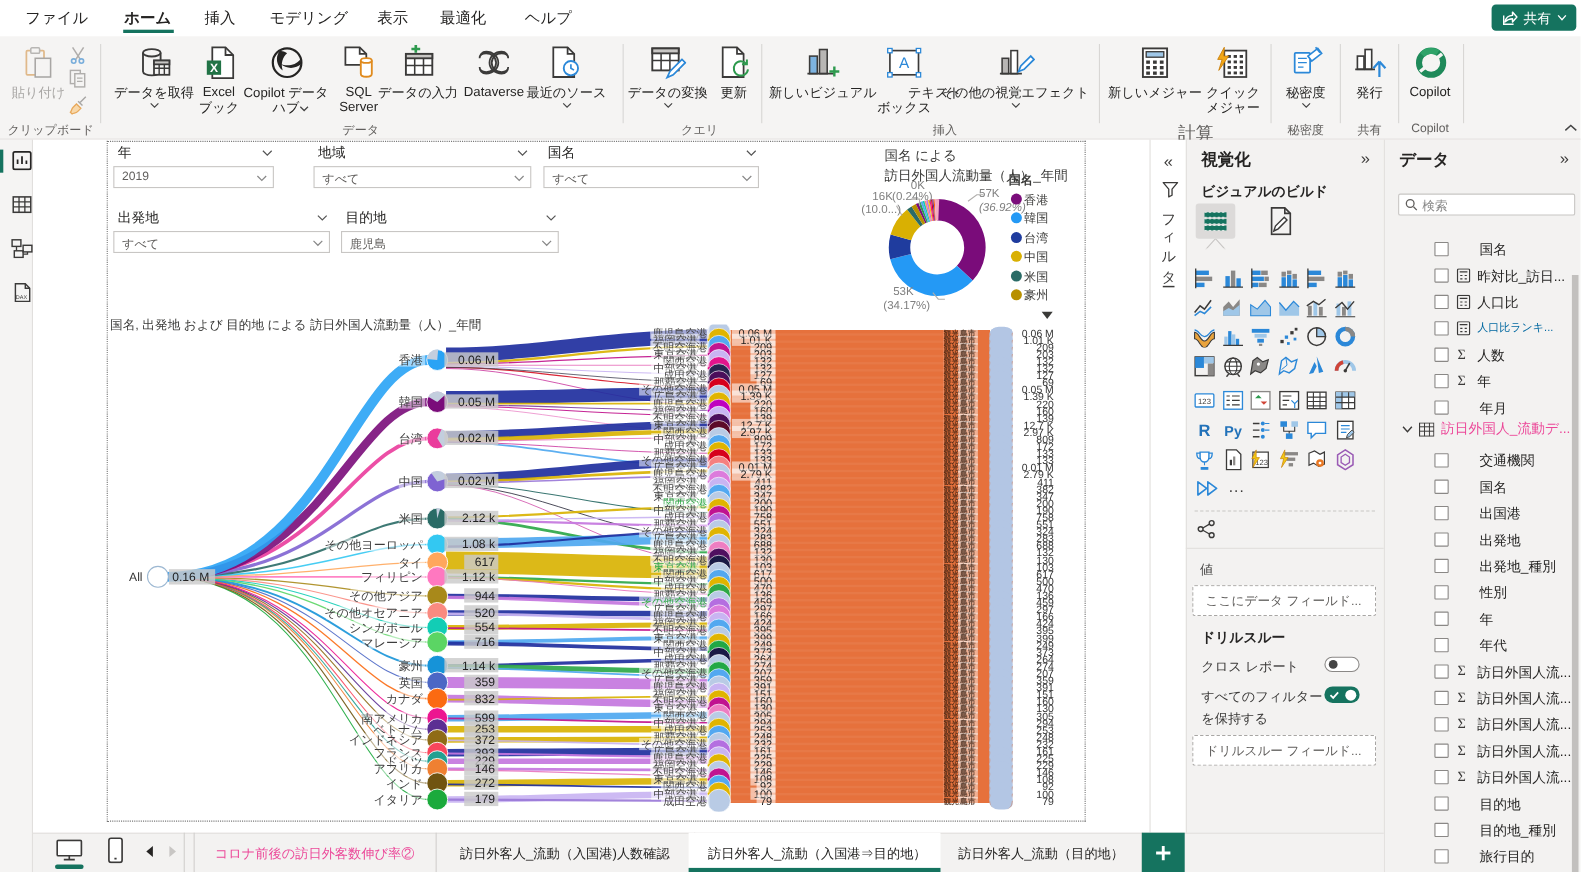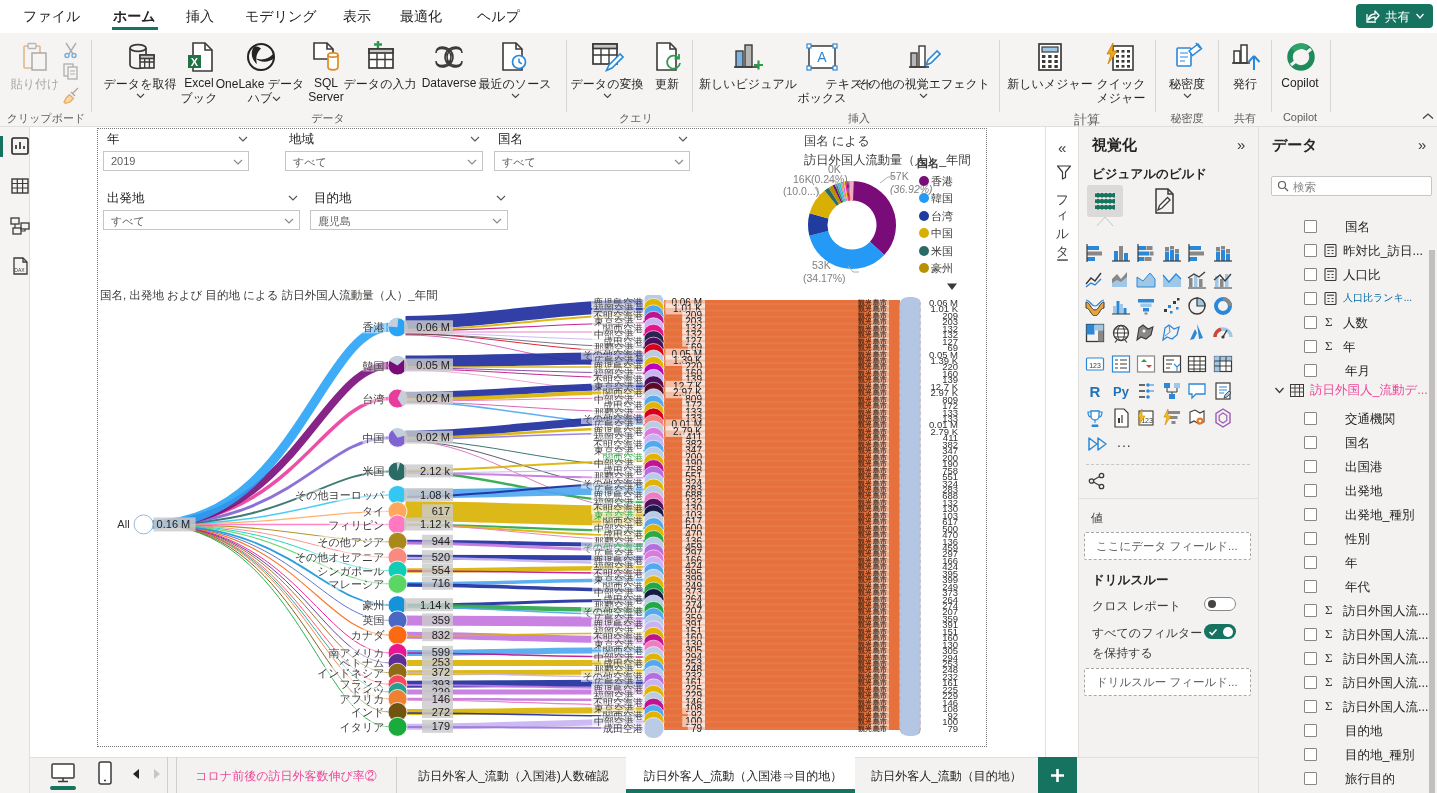--- a/index.html
+++ b/index.html
@@ -33,21 +33,21 @@
 <div class="ab" style="left:692px;top:40px;width:1px;height:72px;background:#d8d6d4;"></div>
 <div class="ab" style="left:999px;top:40px;width:1px;height:72px;background:#d8d6d4;"></div>
 <div class="ab" style="left:1155px;top:40px;width:1px;height:72px;background:#d8d6d4;"></div>
 <div class="ab" style="left:1218px;top:40px;width:1px;height:72px;background:#d8d6d4;"></div>
 <div class="ab" style="left:1271px;top:40px;width:1px;height:72px;background:#d8d6d4;"></div>
 <div class="ab" style="left:1330px;top:40px;width:1px;height:72px;background:#d8d6d4;"></div>
 <div class="txt" style="left:46px;top:111px;transform:translateX(-50%);font-size:11px;color:#605e5c;">クリップボード</div>
 <div class="txt" style="left:328px;top:111px;transform:translateX(-50%);font-size:11px;color:#605e5c;">データ</div>
 <div class="txt" style="left:636px;top:111px;transform:translateX(-50%);font-size:11px;color:#605e5c;">クエリ</div>
 <div class="txt" style="left:859px;top:111px;transform:translateX(-50%);font-size:11px;color:#605e5c;">挿入</div>
-<div class="txt" style="left:1087px;top:111px;transform:translateX(-50%);font-size:13px;color:#605e5c;">計算</div>
+<div class="txt" style="left:1087px;top:111px;transform:translateX(-50%);font-size:16px;color:#605e5c;">計算</div>
 <div class="txt" style="left:1187px;top:111px;transform:translateX(-50%);font-size:11px;color:#605e5c;">秘密度</div>
 <div class="txt" style="left:1245px;top:111px;transform:translateX(-50%);font-size:11px;color:#605e5c;">共有</div>
 <div class="txt" style="left:1300px;top:111px;transform:translateX(-50%);font-size:11px;color:#605e5c;">Copilot</div>
 <svg class="ab" style="left:1422px;top:112px;" width="12" height="8" viewBox="0 0 12 8">
     <path d="M1 6.5L6 2l5 4.5" fill="none" stroke="#444" stroke-width="1.3"></path>
   </svg>
 <svg class="ab" style="left:20px;top:41px;" width="32" height="32" viewBox="0 0 32 32">
 <rect x="4" y="5" width="16" height="22" rx="1" fill="none" stroke="#e0b98a" stroke-width="1.6"></rect>
 <rect x="8" y="2.5" width="8" height="5" rx="1" fill="#f5f4f3" stroke="#b8b6b4" stroke-width="1.4"></rect>
 <rect x="12" y="12" width="14" height="17" fill="#f5f4f3" stroke="#a8a6a4" stroke-width="1.4"></rect>
@@ -84,21 +84,21 @@
 <rect x="2" y="14" width="13" height="13" fill="#217346"></rect>
 <text x="8.5" y="24.5" font-size="11" font-weight="bold" fill="#fff" text-anchor="middle" font-family="Liberation Sans">X</text>
 </svg>
 <div class="txt" style="left:199px;top:76px;transform:translateX(-50%);font-size:12px;color:#252423;">Excel</div>
 <div class="txt" style="left:199px;top:90px;transform:translateX(-50%);font-size:12px;color:#252423;">ブック</div>
 <svg class="ab" style="left:244px;top:40px;" width="34" height="34" viewBox="0 0 34 34">
 <circle cx="17" cy="17" r="13" fill="none" stroke="#252423" stroke-width="2"></circle>
 <path d="M10 6.5C6 12 7.5 20 13 24c-2-6 0-12 4-15.5-2.5-2-5-2.5-7-2z" fill="#252423"></path>
 <path d="M29 14c-4 5-12 7-18 4 5 5 14 5 19 0z" fill="#252423"></path>
 </svg>
-<div class="txt" style="left:260px;top:76px;transform:translateX(-50%);font-size:12px;color:#252423;">OneLake データ</div>
+<div class="txt" style="left:260px;top:76px;transform:translateX(-50%);font-size:12px;color:#252423;">Copilot データ</div>
 <div class="txt" style="left:260px;top:90px;transform:translateX(-50%);font-size:12px;color:#252423;">ハブ</div>
 <svg class="ab" style="left:272px;top:95px;" width="9" height="7" viewBox="0 0 9 7">
     <path d="M1 2l3.5 3.5L8 2" fill="none" stroke="#444" stroke-width="1.1"></path>
   </svg>
 <svg class="ab" style="left:310px;top:41px;" width="32" height="32" viewBox="0 0 32 32">
 <path d="M4 2h13l6 6v10h-19z" fill="#fff" stroke="#3b3a39" stroke-width="1.6"></path>
 <path d="M17 2v6h6" fill="none" stroke="#3b3a39" stroke-width="1.6"></path>
 <path d="M18 14v12c0 1.6 2.2 2.8 5 2.8s5-1.2 5-2.8V14" fill="#fff" stroke="#e08b1e" stroke-width="1.7"></path>
 <ellipse cx="23" cy="14" rx="5" ry="2.2" fill="#fff" stroke="#e08b1e" stroke-width="1.7"></ellipse>
 </svg>

